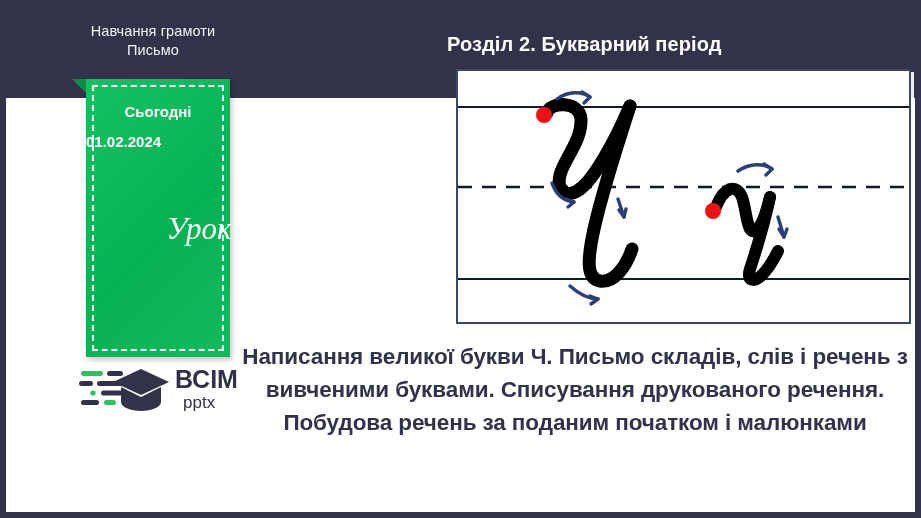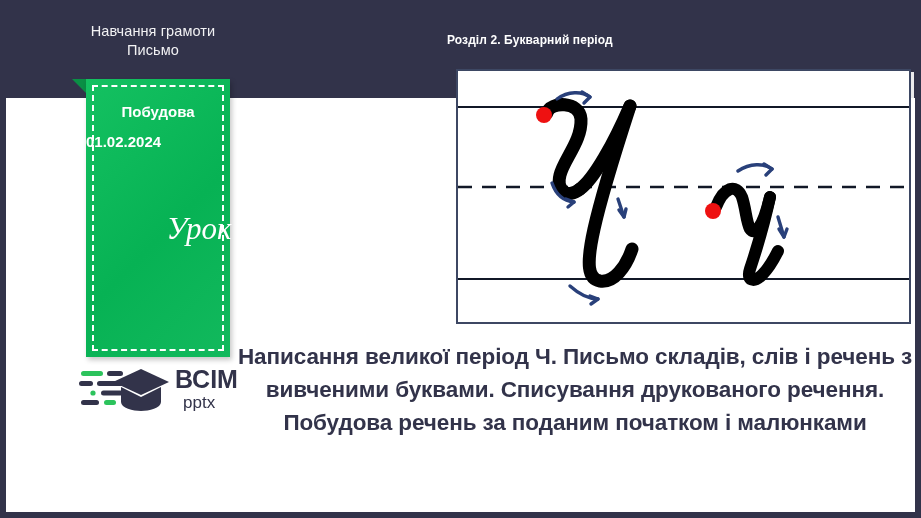--- a/index.html
+++ b/index.html
@@ -47,21 +47,21 @@
     font-size: 14.5px;
     font-weight: normal;
     line-height: 19px;
     letter-spacing: 0.1px;
   }
   .section-title {
     position: absolute;
     left: 447px;
     top: 33px;
     color: #ffffff;
-    font-size: 12px;
+    font-size: 20px;
     font-weight: bold;
     letter-spacing: 0.1px;
   }
   
   .card-fold {
     position: absolute;
     left: 72px;
     top: 79px;
     width: 0;
     height: 0;
@@ -199,21 +199,21 @@
     <div>Навчання грамоти</div>
     <div>Письмо</div>
   </div>
 
   <div class="section-title">Розділ 2. Букварний період</div>
 
   <div class="card-fold"></div>
 
   <div class="date-card">
     <div class="dashes"></div>
-    <div class="card-today">Побудова</div>
+    <div class="card-today">Сьогодні</div>
     <div class="card-date">01.02.2024</div>
     <div class="card-lesson">
       <div>Урок</div>
     </div>
   </div>
 
   <div class="logo">
     <svg width="160" height="52" viewBox="0 0 160 52">
 
       <rect x="2" y="9" width="22" height="5" rx="2.5" fill="#2cc35c"></rect>
@@ -271,15 +271,15 @@
       <g>
         <path d="M280 100 C292 92 306 92 314 98" fill="none" stroke="#29407a" stroke-width="3.4" stroke-linecap="round"></path>
         <path d="M314 98 L306 93 M314 98 L308 104" fill="none" stroke="#29407a" stroke-width="3.4" stroke-linecap="round"></path>
 
         <path d="M320 146 L326 166" fill="none" stroke="#29407a" stroke-width="3.4" stroke-linecap="round"></path>
         <path d="M326 166 L321 158 M326 166 L329 158" fill="none" stroke="#29407a" stroke-width="3.4" stroke-linecap="round"></path>
       </g>
     </svg>
   </div>
 
-  <div class="caption">Написання великої період Ч. Письмо складів, слів і речень з вивченими буквами. Списування друкованого речення. Побудова речень за поданим початком і малюнками</div>
+  <div class="caption">Написання великої букви Ч. Письмо складів, слів і речень з вивченими буквами. Списування друкованого речення. Побудова речень за поданим початком і малюнками</div>
 
 </div>
 
 </body></html>

